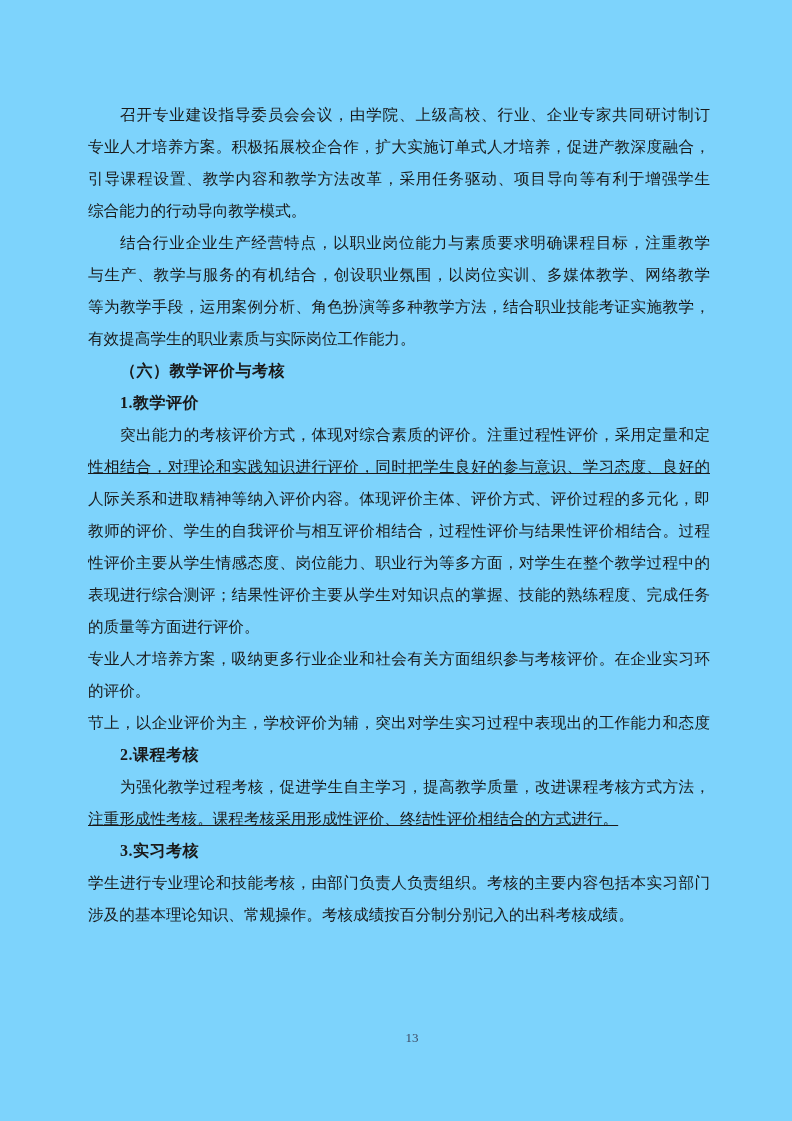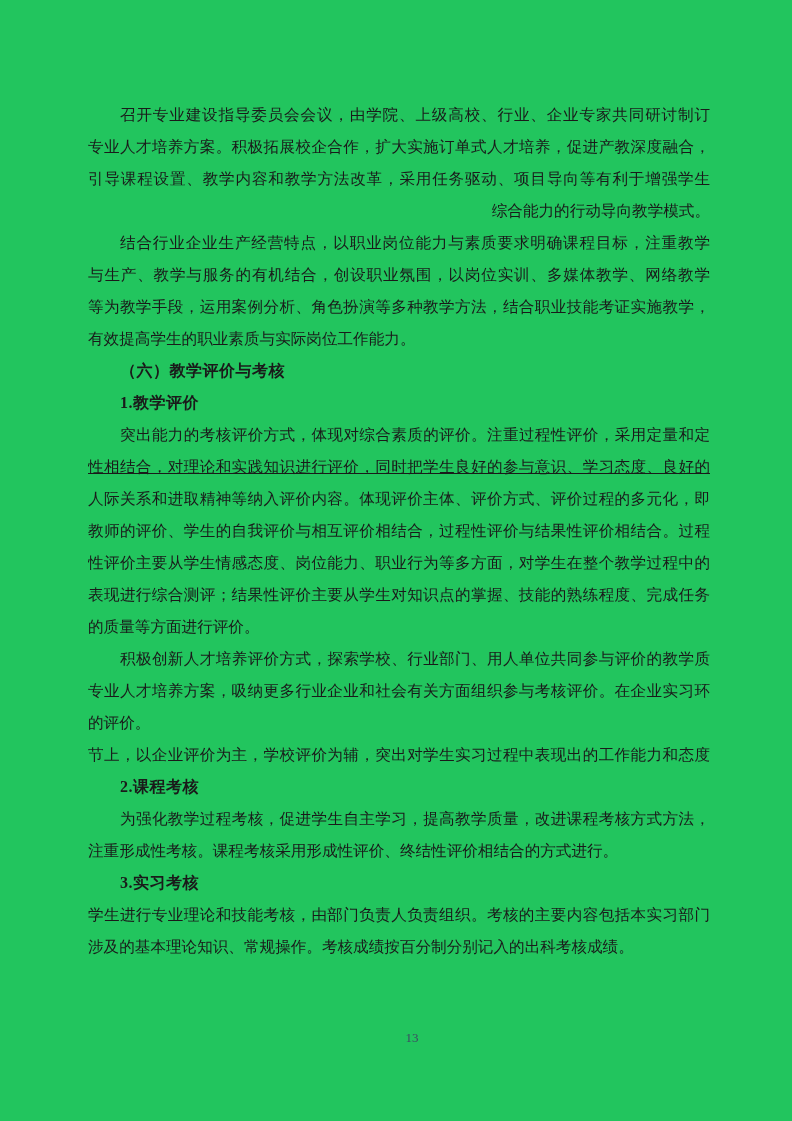--- a/index.html
+++ b/index.html
@@ -48,44 +48,43 @@
     width: 100%;
     text-align: center;
     font-size: 13px;
     color: #3d4a63;
     font-family: "Liberation Serif", "DejaVu Serif", serif;
   }
 </style>
 </head>
 <body>
 
-<div class="page" style="background: #22c55e;">
+<div class="page" style="background: #7dd3fc;">
   <div class="content" id="content">
       <div class="line first fill" style="color: rgb(26, 26, 26);">召开专业建设指导委员会会议，由学院、上级高校、行业、企业专家共同研讨制订</div>
       <div class="line fill" style="color: rgb(26, 26, 26);">专业人才培养方案。积极拓展校企合作，扩大实施订单式人才培养，促进产教深度融合，</div>
       <div class="line fill" style="color: rgb(26, 26, 26);">引导课程设置、教学内容和教学方法改革，采用任务驱动、项目导向等有利于增强学生</div>
-      <div class="line" style="color: rgb(26, 26, 26); text-align: right;">综合能力的行动导向教学模式。</div>
+      <div class="line" style="color: rgb(26, 26, 26);">综合能力的行动导向教学模式。</div>
       <div class="line first fill" style="color: rgb(26, 26, 26);">结合行业企业生产经营特点，以职业岗位能力与素质要求明确课程目标，注重教学</div>
       <div class="line fill" style="color: rgb(26, 26, 26);">与生产、教学与服务的有机结合，创设职业氛围，以岗位实训、多媒体教学、网络教学</div>
       <div class="line fill" style="color: rgb(26, 26, 26);">等为教学手段，运用案例分析、角色扮演等多种教学方法，结合职业技能考证实施教学，</div>
       <div class="line" style="color: rgb(26, 26, 26);">有效提高学生的职业素质与实际岗位工作能力。</div>
       <div class="line heading" style="color: rgb(26, 26, 26);">（六）教学评价与考核</div>
       <div class="line heading" style="color: rgb(26, 26, 26);">1.教学评价</div>
       <div class="line first fill" style="color: rgb(26, 26, 26);">突出能力的考核评价方式，体现对综合素质的评价。注重过程性评价，采用定量和定</div>
       <div class="line fill" style="color: rgb(26, 26, 26); text-decoration: underline;">性相结合，对理论和实践知识进行评价，同时把学生良好的参与意识、学习态度、良好的</div>
       <div class="line fill" style="color: rgb(26, 26, 26);">人际关系和进取精神等纳入评价内容。体现评价主体、评价方式、评价过程的多元化，即</div>
       <div class="line fill" style="color: rgb(26, 26, 26);">教师的评价、学生的自我评价与相互评价相结合，过程性评价与结果性评价相结合。过程</div>
       <div class="line fill" style="color: rgb(26, 26, 26);">性评价主要从学生情感态度、岗位能力、职业行为等多方面，对学生在整个教学过程中的</div>
       <div class="line fill" style="color: rgb(26, 26, 26);">表现进行综合测评；结果性评价主要从学生对知识点的掌握、技能的熟练程度、完成任务</div>
       <div class="line" style="color: rgb(26, 26, 26);">的质量等方面进行评价。</div>
-      <div class="line first fill" style="color: rgb(26, 26, 26);">积极创新人才培养评价方式，探索学校、行业部门、用人单位共同参与评价的教学质</div>
       <div class="line fill" style="color: rgb(26, 26, 26);">专业人才培养方案，吸纳更多行业企业和社会有关方面组织参与考核评价。在企业实习环</div>
       <div class="line" style="color: rgb(26, 26, 26);">的评价。</div>
       <div class="line fill" style="color: rgb(26, 26, 26);">节上，以企业评价为主，学校评价为辅，突出对学生实习过程中表现出的工作能力和态度</div>
       <div class="line heading" style="color: rgb(26, 26, 26);">2.课程考核</div>
       <div class="line first fill" style="color: rgb(26, 26, 26);">为强化教学过程考核，促进学生自主学习，提高教学质量，改进课程考核方式方法，</div>
-      <div class="line" style="color: rgb(26, 26, 26);">注重形成性考核。课程考核采用形成性评价、终结性评价相结合的方式进行。</div>
+      <div class="line" style="color: rgb(26, 26, 26); text-decoration: underline;">注重形成性考核。课程考核采用形成性评价、终结性评价相结合的方式进行。</div>
       <div class="line heading" style="color: rgb(26, 26, 26);">3.实习考核</div>
       <div class="line fill" style="color: rgb(26, 26, 26);">学生进行专业理论和技能考核，由部门负责人负责组织。考核的主要内容包括本实习部门</div>
       <div class="line" style="color: rgb(26, 26, 26);">涉及的基本理论知识、常规操作。考核成绩按百分制分别记入的出科考核成绩。</div>
     </div>
   <div class="page-number">13</div>
 </div>
 
 </body></html>

